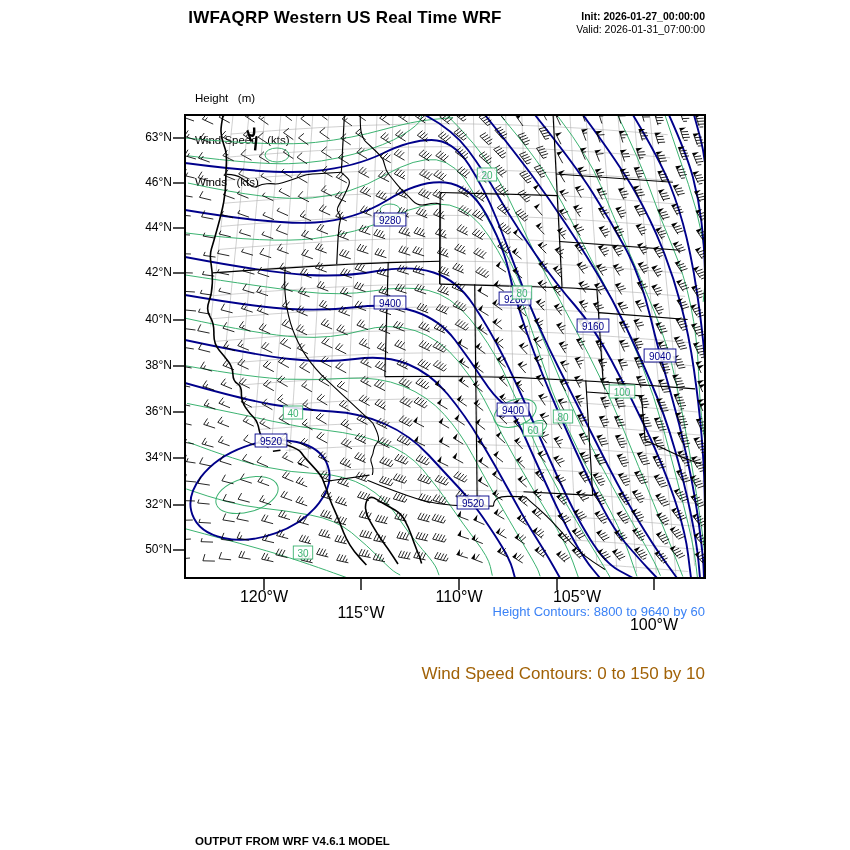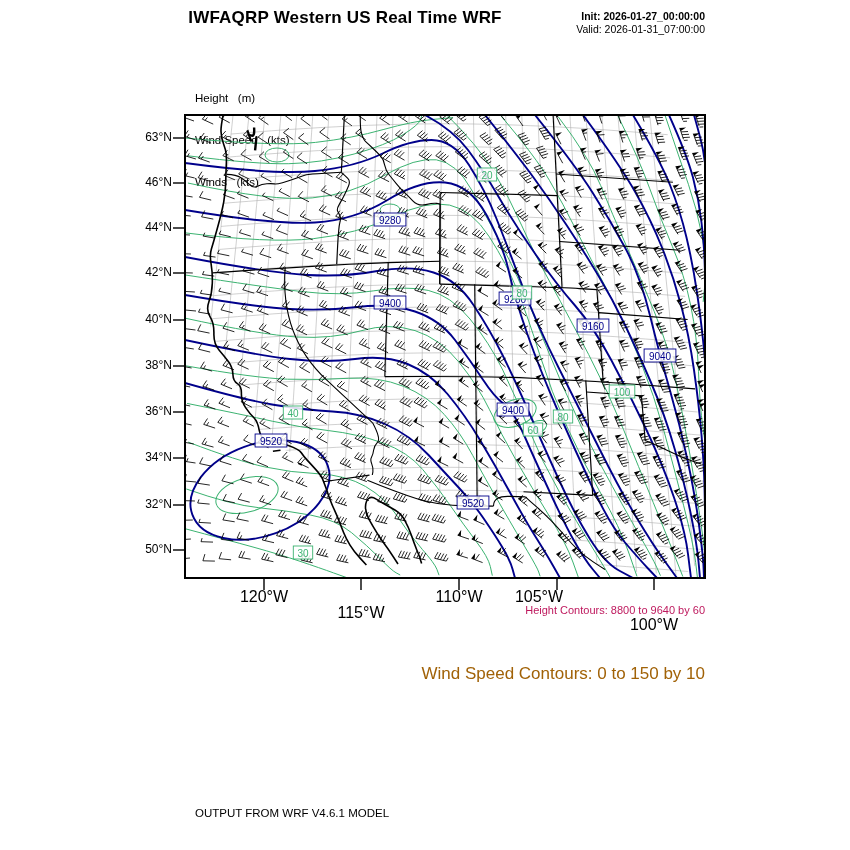--- a/index.html
+++ b/index.html
@@ -6,23 +6,23 @@
   #page{position:relative;width:850px;height:850px;background:#ffffff;overflow:hidden;
         font-family:"Liberation Sans", sans-serif;color:#000;}
   .abs{position:absolute;}
   #title{left:145px;top:8px;width:400px;text-align:center;font-size:17px;font-weight:bold;letter-spacing:.2px;}
   #initblock{right:145px;top:10px;text-align:right;font-size:10.5px;line-height:13px;margin-left:8px;}
   #init-line{font-weight:bold;}
   #legend{left:195px;top:63px;font-size:11.5px;line-height:14px;white-space:pre;}
   #map-svg{left:163px;top:109px;}
   .latlab{position:absolute;width:50px;text-align:right;font-size:12px;}
   .lonlab{position:absolute;width:64px;text-align:center;font-size:16px;}
-  #hc-note{right:145px;top:604px;font-size:11px;color:#be185d;}
+  #hc-note{right:145px;top:604px;font-size:13px;color:#3b82f6;}
   #wc-note{right:145px;top:664px;font-size:17px;color:#a16207;}
-  #model{left:195px;top:806px;font-size:11.5px;font-weight:normal;line-height:14px;}
+  #model{left:195px;top:834px;font-size:11.5px;font-weight:bold;line-height:14px;}
 </style>
 </head>
 <body>
 
 <div id="page">
 
   <div id="title" class="abs">IWFAQRP Western US Real Time WRF</div>
 
   <div id="initblock" class="abs">
     <div id="init-line">Init: 2026-01-27_00:00:00</div>
@@ -267,21 +267,21 @@
       <div class="latlab" style="left: 122px; top: 265px;">42°N</div>
       <div class="latlab" style="left: 122px; top: 312px;">40°N</div>
       <div class="latlab" style="left: 122px; top: 358px;">38°N</div>
       <div class="latlab" style="left: 122px; top: 404px;">36°N</div>
       <div class="latlab" style="left: 122px; top: 450px;">34°N</div>
       <div class="latlab" style="left: 122px; top: 497px;">32°N</div>
       <div class="latlab" style="left: 122px; top: 542px;">50°N</div>
       <div class="lonlab" style="left: 232px; top: 588px;">120°W</div>
       <div class="lonlab" style="left: 329px; top: 588px; margin-top: 16px;">115°W</div>
       <div class="lonlab" style="left: 427px; top: 588px;">110°W</div>
-      <div class="lonlab" style="left: 507px; top: 588px; text-align: center;">105°W</div>
+      <div class="lonlab" style="left: 545px; top: 588px; text-align: center;">105°W</div>
       <div class="lonlab" style="left: 622px; top: 616px;">100°W</div>
     </div>
 
   <div id="hc-note" class="abs">Height Contours: 8800 to 9640 by 60</div>
   <div id="wc-note" class="abs">Wind Speed Contours: 0 to 150 by 10</div>
 
   <div id="model" class="abs">
     <div>OUTPUT FROM WRF V4.6.1 MODEL</div>
   </div>
 

